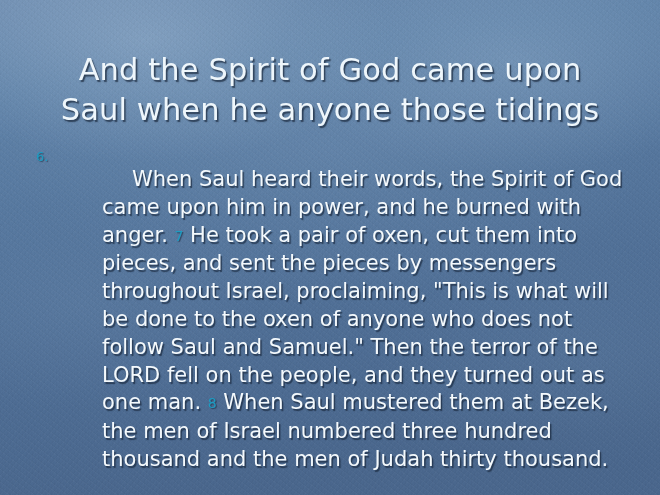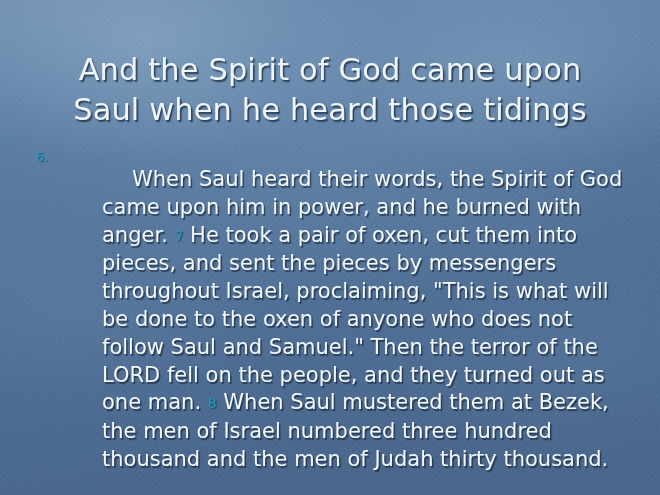--- a/index.html
+++ b/index.html
@@ -86,21 +86,21 @@
   }
 </style>
 </head>
 <body>
 
 <div id="slide">
 
   <div id="grain"></div>
 
   <h1 id="title">And the Spirit of God came upon
-Saul when he heard those tidings</h1>
+Saul when he anyone those tidings</h1>
 
   <div id="body-block">
 
     <span id="bullet-marker">6.</span>
 
     <p id="body-text"><span>     When Saul heard their words, the Spirit of God came upon him in power, and he burned with anger. </span><span class="verse">7</span><span> He took a pair of oxen, cut them into pieces, and sent the pieces by messengers throughout Israel, proclaiming, "This is what will be done to the oxen of anyone who does not follow Saul and Samuel." Then the terror of the LORD fell on the people, and they turned out as one man. </span><span class="verse">8</span><span> When Saul mustered them at Bezek, the men of Israel numbered three hundred thousand and the men of Judah thirty thousand.</span></p>
 
   </div>
 
 </div>

